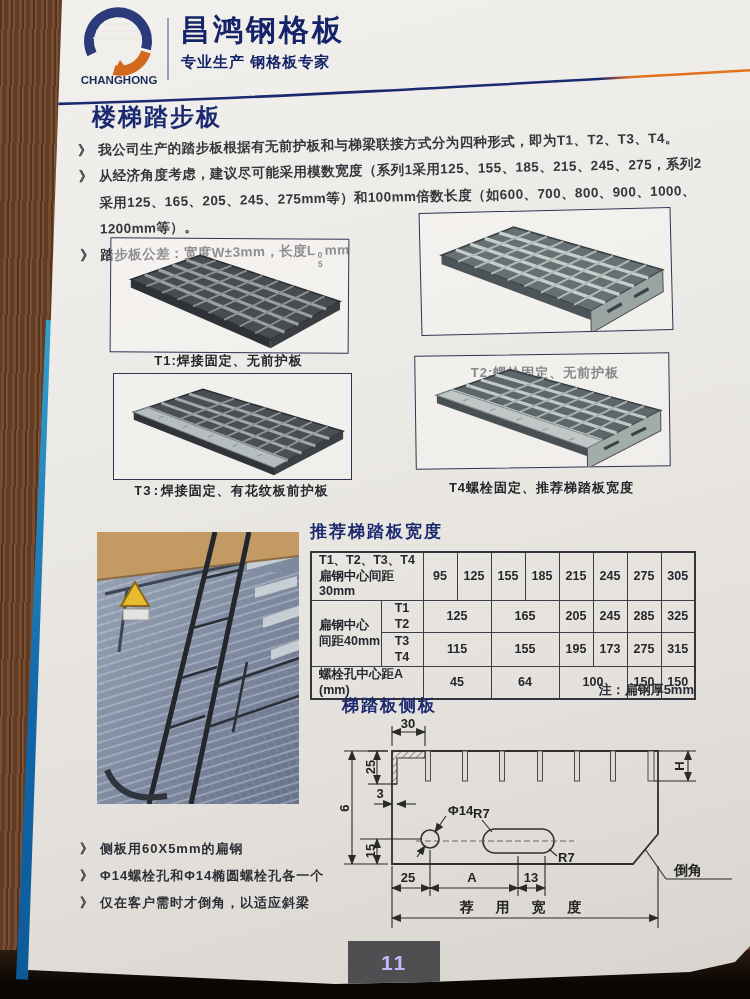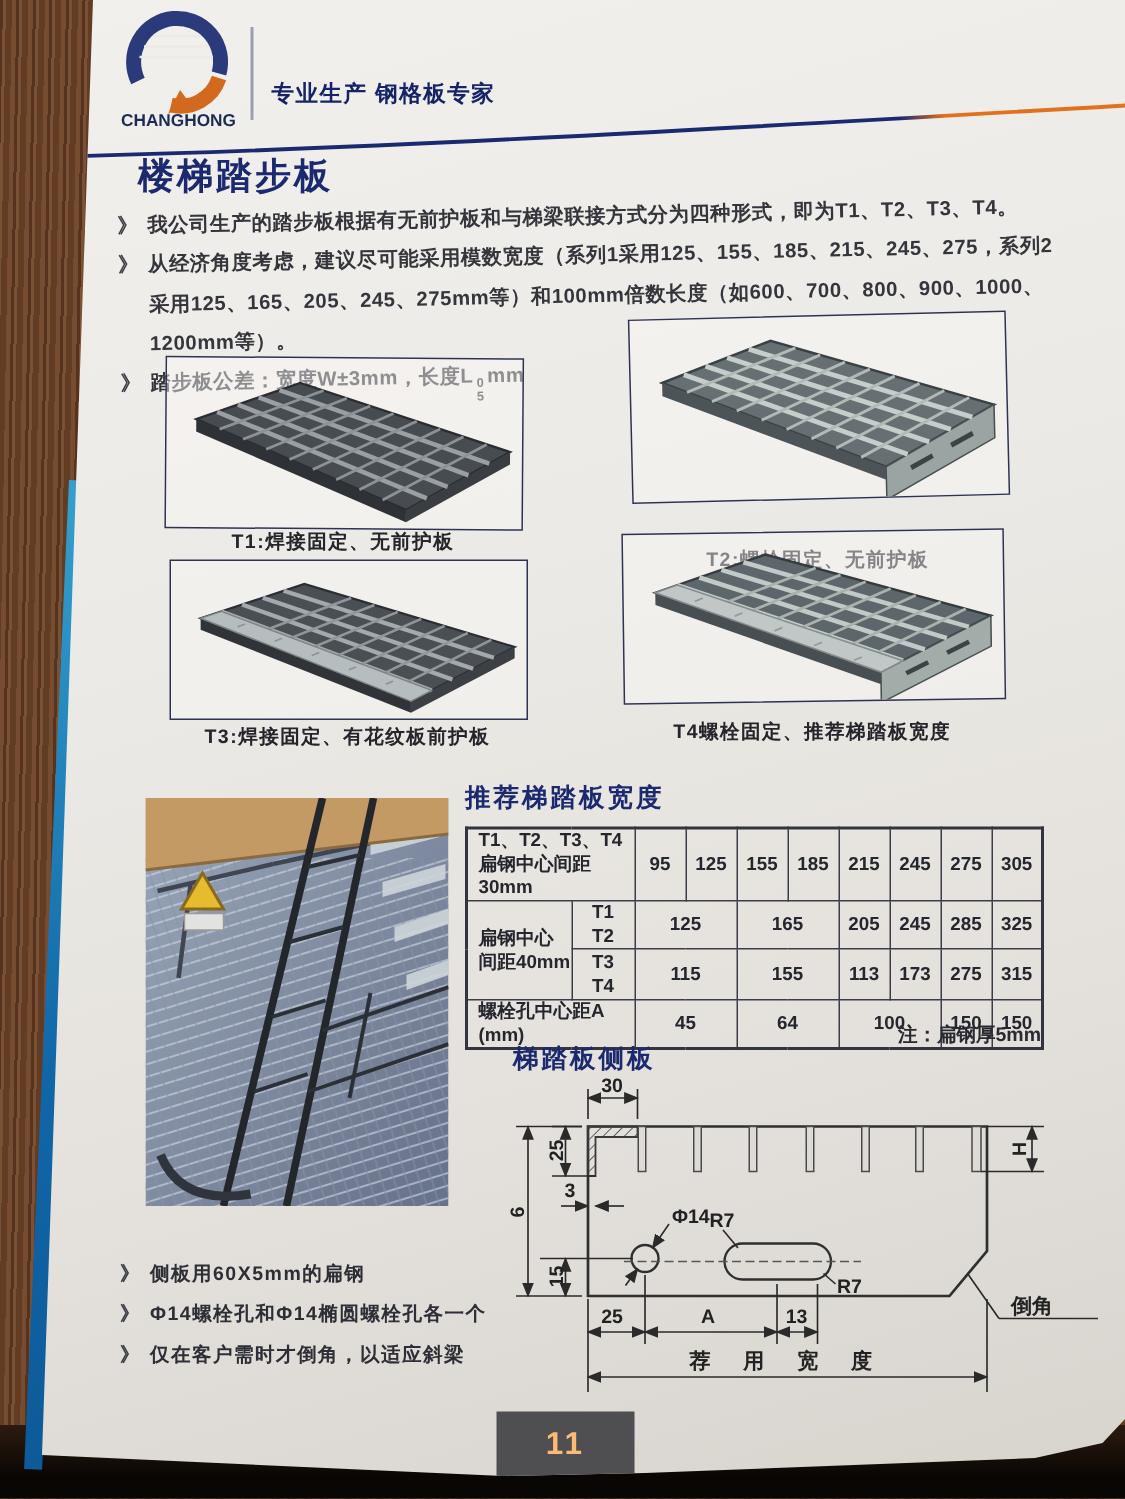--- a/index.html
+++ b/index.html
@@ -28,22 +28,22 @@
   .pbox{position:absolute;border:1.6px solid #2e3352;background:rgba(250,249,247,.45);}
   .pcap{position:absolute;text-align:center;font-size:13px;font-weight:700;color:#25252b;letter-spacing:1px;}
   .tbl-title{font-size:17px;font-weight:bold;color:#1b2a70;letter-spacing:2px;}
   table.spec{border-collapse:collapse;table-layout:fixed;background:transparent;}
   table.spec td{border:1.2px solid #3d3d49;font-size:12.5px;font-weight:700;color:#26262e;text-align:center;padding:0;line-height:1.25;}
   table.spec{border:2px solid #34343f;}
   td.lbl{text-align:left !important;padding-left:7px !important;}
   .note{font-size:13px;font-weight:700;color:#2a2a32;}
   .bullets2{font-size:13px;font-weight:700;color:#2e2e36;letter-spacing:1px;}
   .bullets2 .bullet-row{margin-bottom:9px;}
-  .page-badge{position:absolute;left:331px;top:941px;width:92px;height:43px;background:#4f4f52;
-    color:#fdba74;font-size:21px;font-weight:bold;display:flex;align-items:center;justify-content:center;letter-spacing:2px;}
+  .page-badge{position:absolute;left:348px;top:941px;width:92px;height:43px;background:#4f4f52;
+    color:#c4b5fd;font-size:21px;font-weight:bold;display:flex;align-items:center;justify-content:center;letter-spacing:2px;}
   svg text{font-family:"Liberation Sans","DejaVu Sans",sans-serif;}
 </style>
 </head>
 <body>
 
 <div id="app">
   <div class="wood"></div>
   <div class="bottom-shadow"></div>
   <div class="blue-edge"></div>
 
@@ -54,20 +54,21 @@
       <path d="M70,48 A27,27 0 0 1 38,66" fill="none" stroke="#d2691e" stroke-width="10"></path>
       <polygon points="36,72 50,64 44,56" fill="#d2691e"></polygon>
       <line x1="26" y1="20" x2="58" y2="20" stroke="#eceae6" stroke-width="1.6"></line>
       <line x1="20" y1="27" x2="63" y2="27" stroke="#eceae6" stroke-width="1.6"></line>
       <line x1="17" y1="34" x2="66" y2="34" stroke="#eceae6" stroke-width="1.6"></line>
       <text x="43" y="80" text-anchor="middle" font-size="11.5" font-weight="bold" font-family="Liberation Serif, DejaVu Serif, serif" fill="#1c2b56">CHANGHONG</text>
     </svg>
 
     <div class="divider" style="left:167px;top:18px;height:62px;"></div>
 
+    <div class="abs brand-title" style="left:180px;top:10px;">昌鸿钢格板</div>
     <div class="abs brand-tagline" style="left:181px;top:53px;">专业生产  钢格板专家</div>
 
     <svg class="abs" style="left:0;top:62px;" width="750" height="52" viewBox="0 0 750 52">
       <defs>
         <linearGradient id="curveGrad" x1="0" y1="0" x2="750" y2="0" gradientUnits="userSpaceOnUse">
           <stop offset="0" stop-color="#1b2a70"></stop>
             <stop offset="0.80" stop-color="#1b2a70"></stop>
           <stop offset="0.84" stop-color="#e2711d"></stop>
             <stop offset="1" stop-color="#e2711d"></stop>
         </linearGradient>
@@ -172,21 +173,21 @@
         <polygon points="20,40 162,98 176,90.4 34,35.2" fill="#b6bdbe" stroke="#7d8487" stroke-width="1"></polygon>
         <g stroke="#8d9496" stroke-width="1.2">
           <line x1="45" y1="46" x2="50" y2="44"></line>
             <line x1="70" y1="56" x2="75" y2="54"></line>
           <line x1="95" y1="66" x2="100" y2="64"></line>
             <line x1="120" y1="76" x2="125" y2="74"></line>
           <line x1="145" y1="86" x2="150" y2="84"></line>
         </g>
       </svg>
     </div>
-    <div class="pcap" style="left:113px;top:482px;width:237px;">T3:焊接固定、有花纹板前护板</div>
+    <div class="pcap" style="left:113px;top:482px;width:237px;font-family:Liberation Mono, monospace;">T3:焊接固定、有花纹板前护板</div>
 
     <div class="pbox" style="left:415px;top:354px;width:253px;height:112px;transform:rotate(-.8deg);">
       <svg width="100%" height="100%" viewBox="0 0 240 110" preserveAspectRatio="none">
         <polygon points="20,38 90,14 232,56 162,92" fill="#5d666a" stroke="#343b3f" stroke-width="1.5"></polygon>
         <polygon points="162,92 232,56 232,76 162,112" fill="#a2adaa" stroke="#4a5154" stroke-width="1"></polygon>
         <line x1="178" y1="93" x2="192" y2="86" stroke="#3c4245" stroke-width="3"></line>
         <line x1="204" y1="80" x2="218" y2="73" stroke="#3c4245" stroke-width="3"></line>
         <polygon points="20,38 162,92 162,100 20,46" fill="#474f52"></polygon>
         <g stroke="#c2cac8" stroke-width="3">
           <line x1="34" y1="33.2" x2="176" y2="84.8"></line>
@@ -308,21 +309,21 @@
         <td>285</td>
         <td>325</td>
       </tr>
       <tr style="height:34px">
         <td>
           <span style="display:block">T3</span>
           <span style="display:block">T4</span>
         </td>
         <td colspan="2">115</td>
         <td colspan="2">155</td>
-        <td>113</td>
+        <td>195</td>
         <td>173</td>
         <td>275</td>
         <td>315</td>
       </tr>
       <tr style="height:30px">
         <td colspan="2" class="lbl">螺栓孔中心距A (mm)</td>
         <td colspan="2">45</td>
         <td colspan="2">64</td>
         <td colspan="2">100</td>
         <td>150</td>

